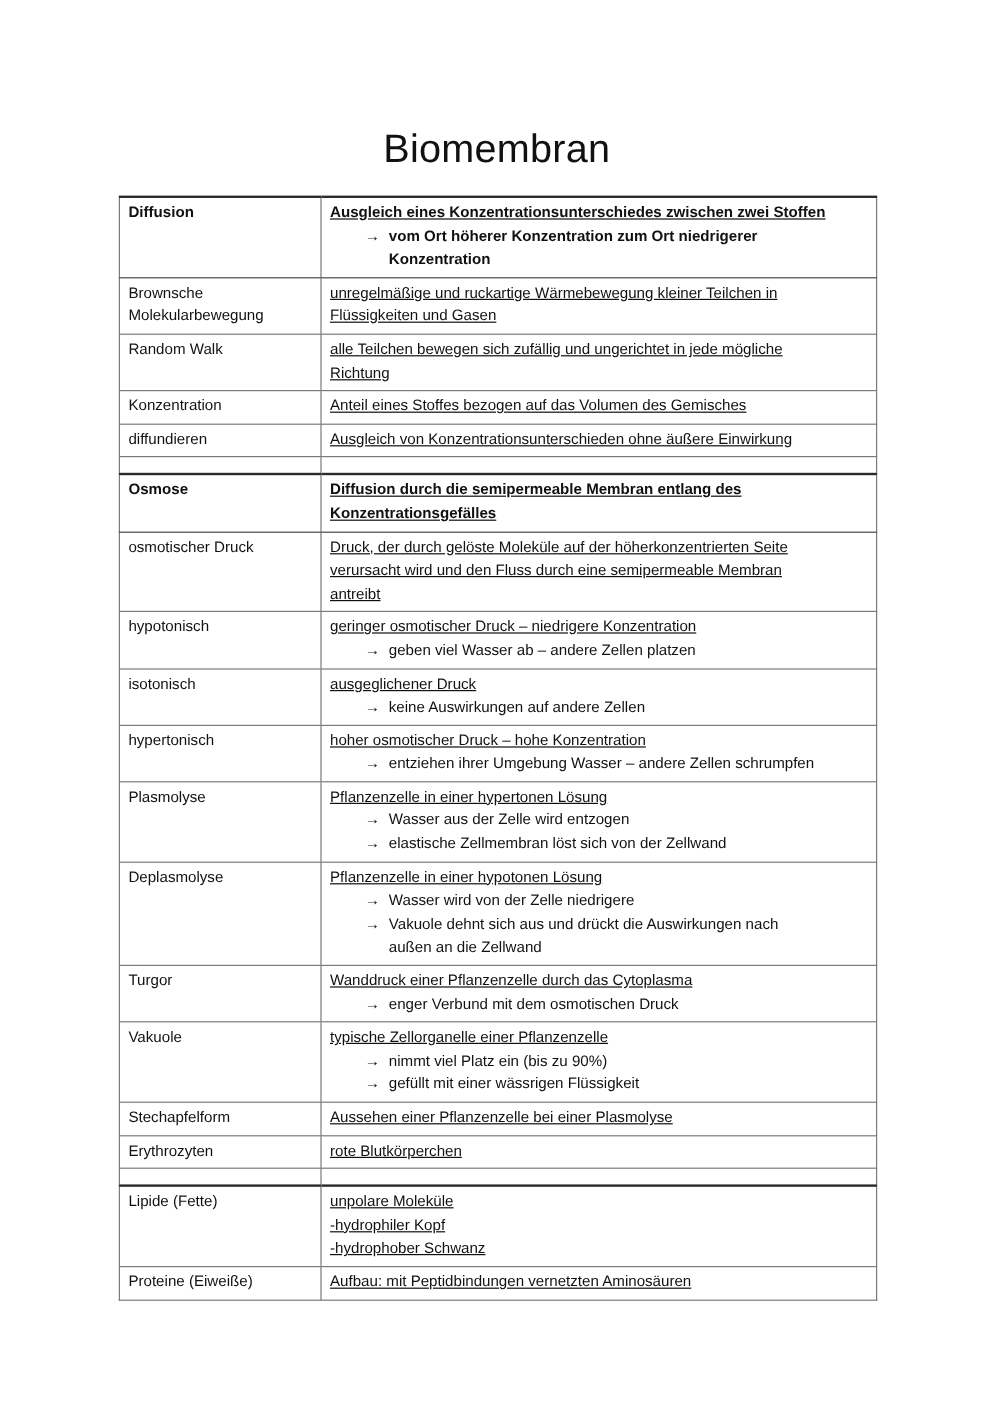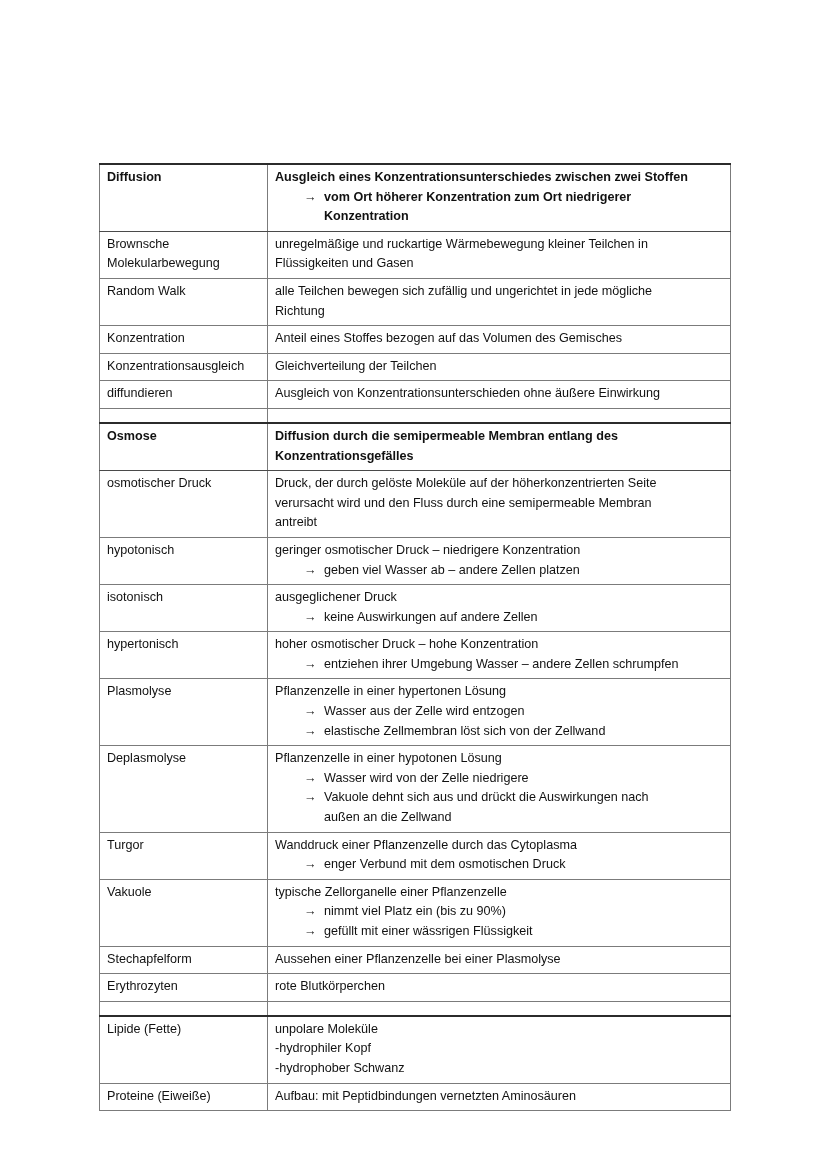--- a/index.html
+++ b/index.html
@@ -74,40 +74,41 @@
   tr.spacer td {
     height: 13px;
     padding: 0;
     border-top: 1px solid #7b7b7b;
     border-bottom: 2px solid #2b2b2b;
   }
   tr.spacer.top-heavy td {
     border-top: 1.2px solid #5a5a5a;
   }
 
-  .line { display: block; }
+  .line { display: block; text-decoration: underline; }
   .sub {
     display: block;
     padding-left: 29px;
     text-indent: 0;
   }
   .sub .arrow {
     display: inline-block;
     width: 20px;
   }
   .sub .sub-text { }
   .sub.cont {
     padding-left: 49px;
   }
 </style>
 </head>
 <body>
 
 <div class="page">
 
+  <div class="doc-title">Biomembran</div>
 
   <div class="table-wrap">
     <table class="notes">
       <colgroup>
         <col class="c-term">
         <col class="c-def">
       </colgroup>
       <tbody id="notes-body">
           <tr class="section-head first">
             <td class="term">Diffusion</td>
@@ -131,26 +132,20 @@
               <span class="line">Richtung</span>
             </td>
           </tr>
           <tr class="body-row">
             <td class="term">Konzentration</td>
             <td class="def">
               <span class="line">Anteil eines Stoffes bezogen auf das Volumen des Gemisches</span>
             </td>
           </tr>
           <tr class="body-row">
-            <td class="term">Konzentrationsausgleich</td>
-            <td class="def">
-              <span class="line">Gleichverteilung der Teilchen</span>
-            </td>
-          </tr>
-          <tr class="body-row">
             <td class="term">diffundieren</td>
             <td class="def">
               <span class="line">Ausgleich von Konzentrationsunterschieden ohne äußere Einwirkung</span>
             </td>
           </tr>
           <tr class="spacer top-heavy">
             <td></td>
             <td></td>
           </tr>
           <tr class="section-head">

